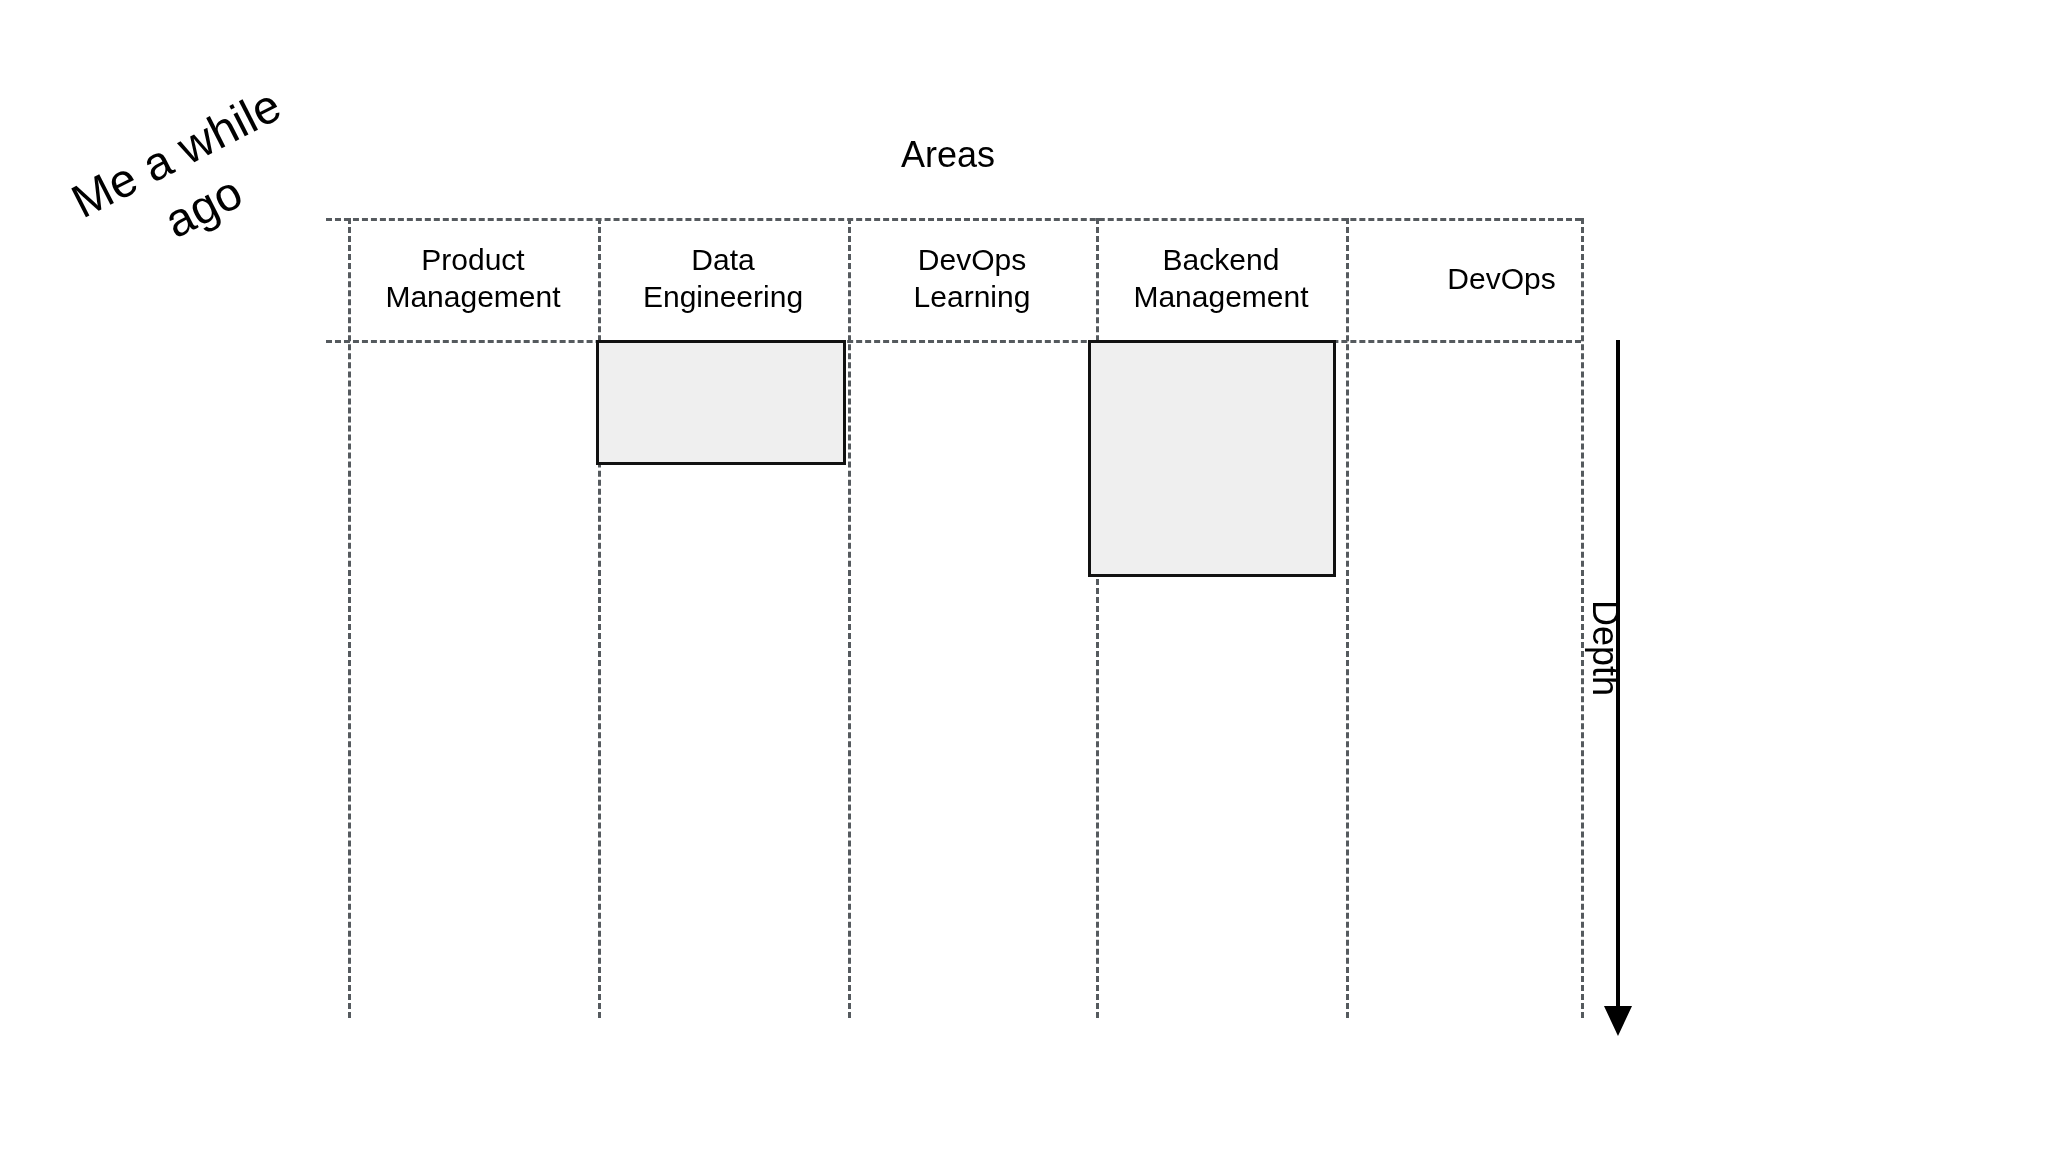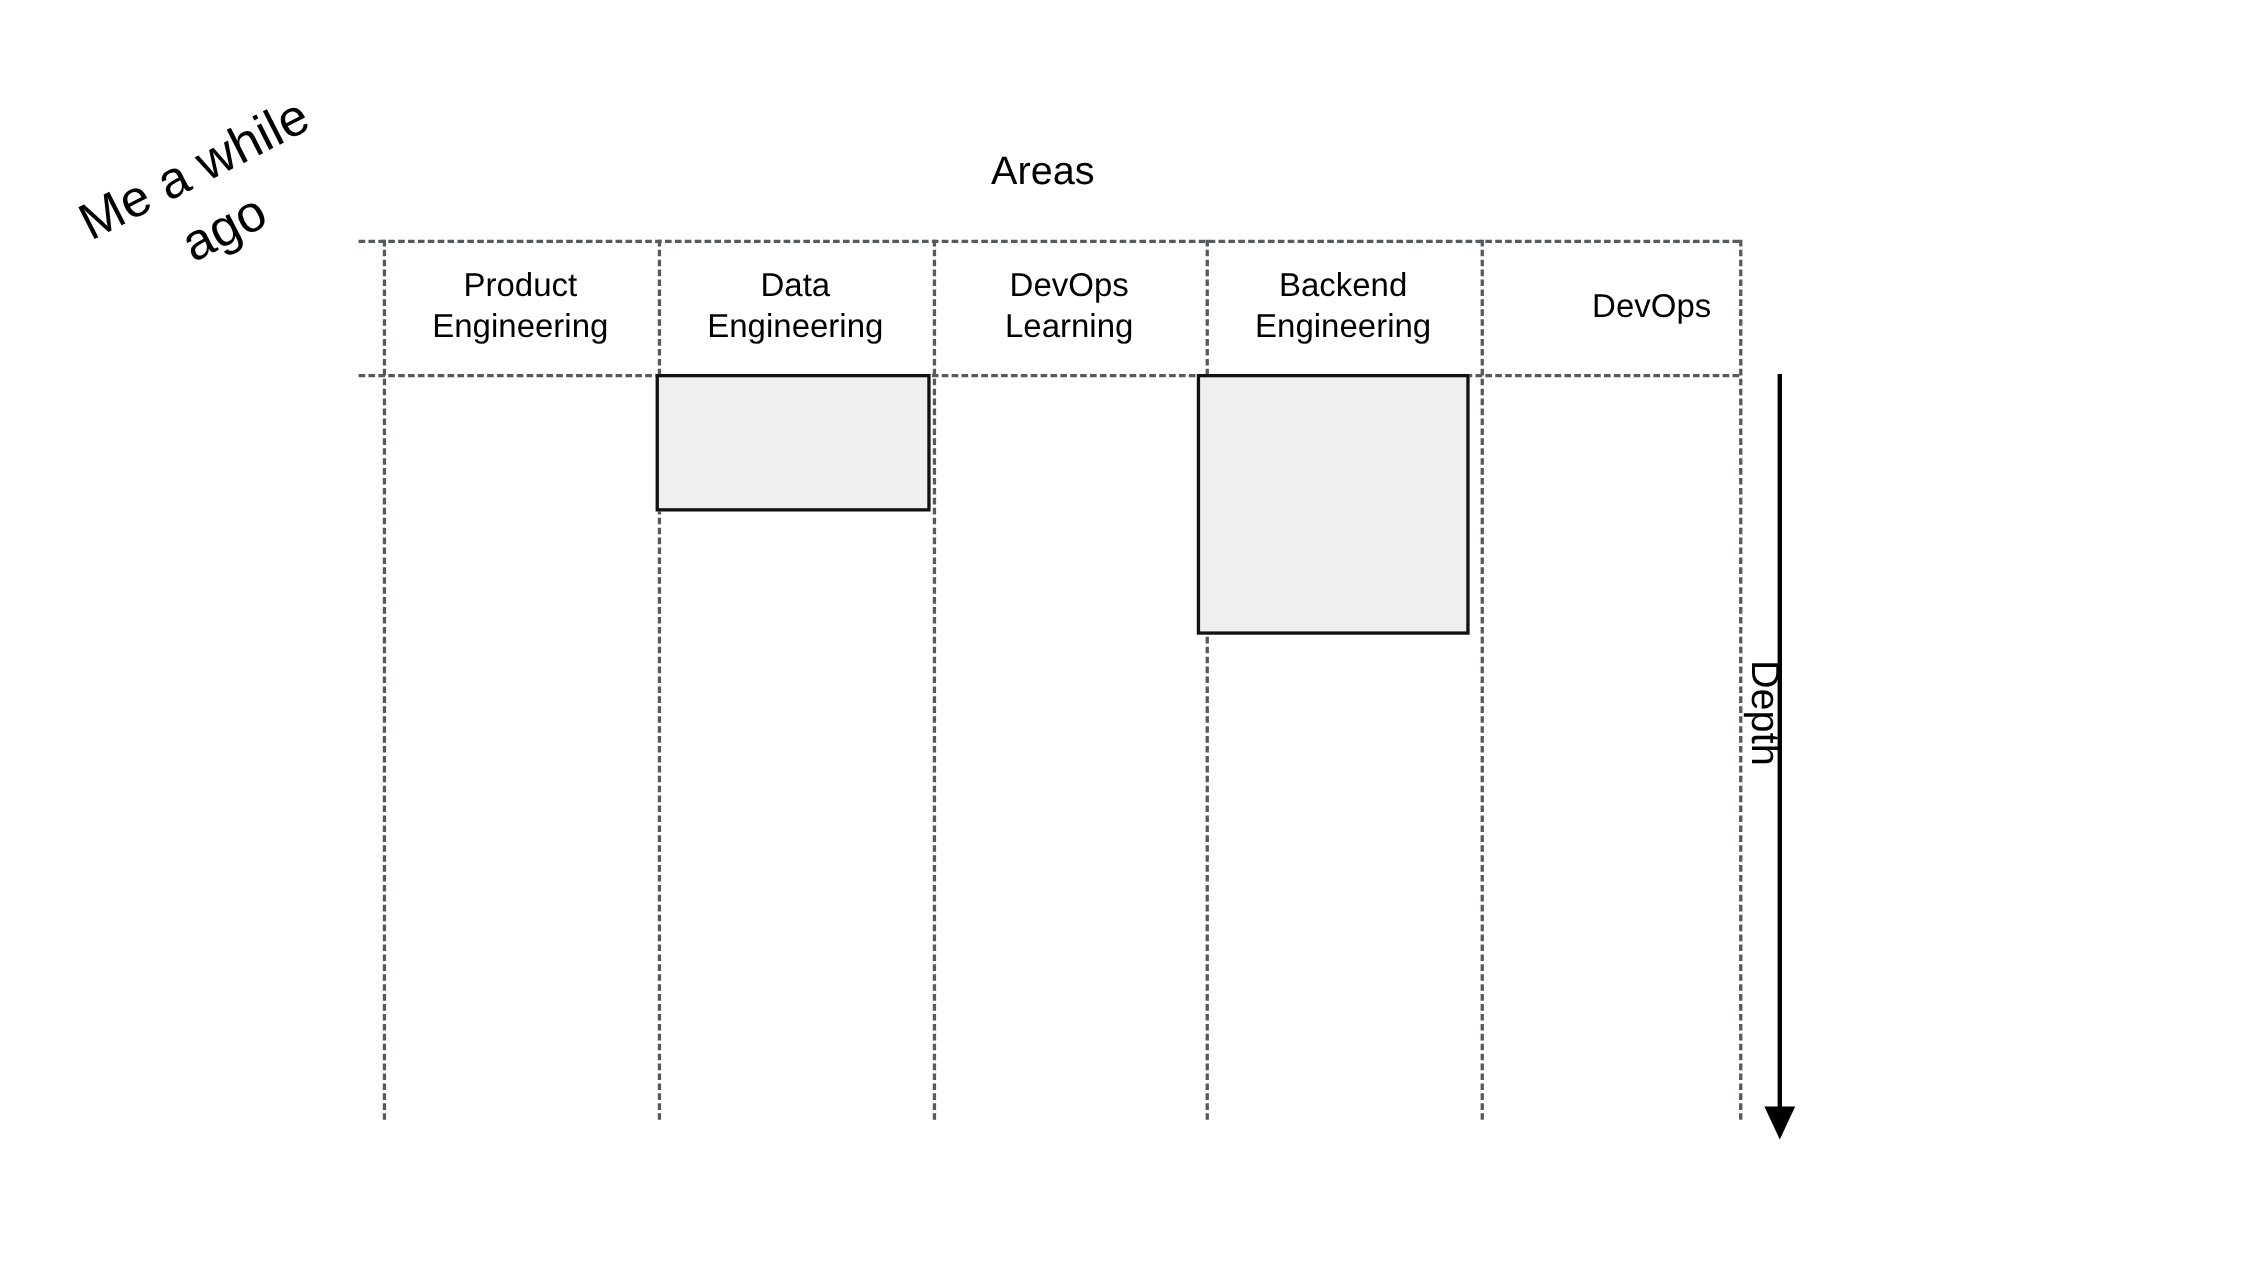--- a/index.html
+++ b/index.html
@@ -148,33 +148,33 @@
 
     <div class="v-rule" style="left: 0px; border-left-color: rgb(85, 90, 94);"></div>
     <div class="v-rule" style="left: 250px; border-left-color: rgb(85, 90, 94);"></div>
     <div class="v-rule" style="left: 500px; border-left-color: rgb(85, 90, 94);"></div>
     <div class="v-rule" style="left: 748px; border-left-color: rgb(85, 90, 94);"></div>
     <div class="v-rule" style="left: 998px; border-left-color: rgb(85, 90, 94);"></div>
     <div class="v-rule" style="left: 1233px; border-left-color: rgb(85, 90, 94);"></div>
 
     <div class="col-header" style="left:0px;width:250px;">
       <span class="hdr-text">Product
-Engineering</span>
+Management</span>
     </div>
     <div class="col-header" style="left:250px;width:250px;justify-content:center;">
       <span class="hdr-text">Data
 Engineering</span>
     </div>
     <div class="col-header" style="left:500px;width:248px;">
       <span class="hdr-text">DevOps
 Learning</span>
     </div>
     <div class="col-header" style="left:748px;width:250px;">
       <span class="hdr-text">Backend
-Engineering</span>
+Management</span>
     </div>
     <div class="col-header" style="left:1036px;width:235px;text-align:right;">
       <span class="hdr-text">DevOps</span>
     </div>
 
     <div class="bar" id="bar-data-engineering" style="left: 248px; top: 122px; width: 250px; height: 125px; background: rgb(239, 239, 239); border-color: rgb(17, 17, 17);"></div>
     <div class="bar" id="bar-backend-engineering" style="left: 740px; top: 122px; width: 248px; height: 237px; background: rgb(239, 239, 239); border-color: rgb(17, 17, 17);"></div>
 
   </div>
 

